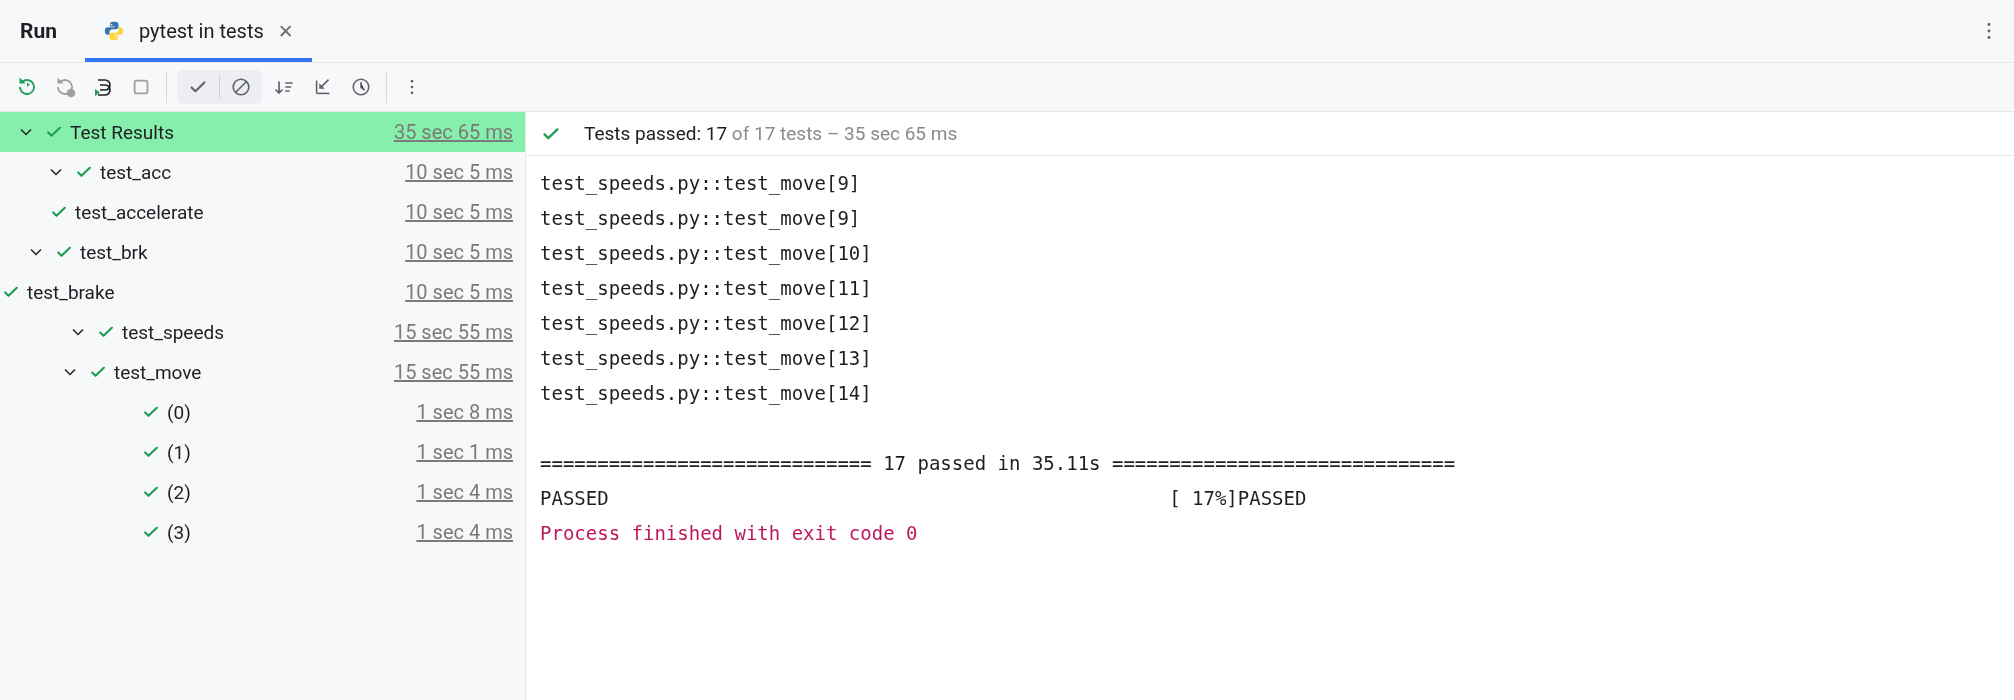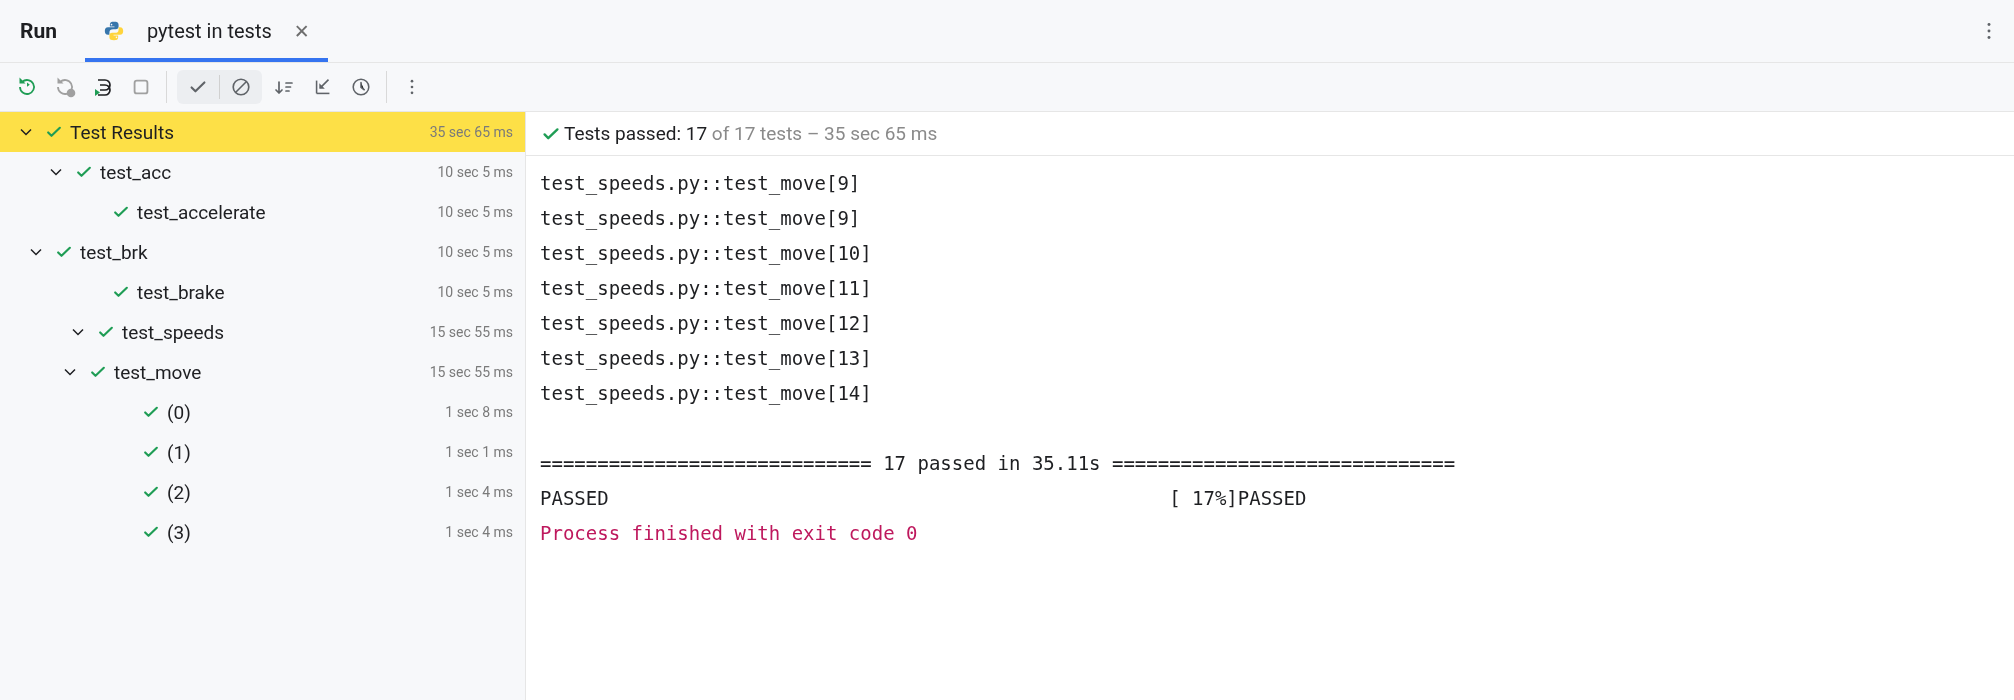--- a/index.html
+++ b/index.html
@@ -27,21 +27,21 @@
     font-weight: 700;
     font-size: 21px;
     align-self: center;
     padding-right: 28px;
     color: #1e1f22;
     text-align: right;
   }
   .tab {
     display: flex;
     align-items: center;
-    gap: 22px;
+    gap: 14px;
     padding: 0 18px;
     position: relative;
     cursor: pointer;
   }
   .tab.active::after {
     content: "";
     position: absolute;
     bottom: 0;
     left: 0; right: 0;
     height: 4px;
@@ -142,47 +142,48 @@
 
   
   .row {
     height: 40px;
     display: flex;
     align-items: center;
     gap: 5px;
     cursor: default;
     padding-right: 12px;
   }
-  .row.selected { background: #fde047; }
+  .row.selected { background: #86efac; }
   .row .expander {
     width: 18px;
     text-align: center;
     color: #1e1f22;
     font-size: 13px;
     cursor: pointer;
   }
   .row .status-ico { width: 22px; height: 22px; display: inline-flex; align-items: center; justify-content: center; }
   .row .name {
     font-size: 19px;
     color: #1e1f22;
   }
   .row .time {
     margin-left: auto;
-    font-size: 14px;
+    font-size: 20px;
     color: #7a7a7a;
+    text-decoration: underline;
   }
 
   
   .out-header {
     height: 44px;
     border-bottom: 1px solid #e6e6e6;
     display: flex;
     align-items: center;
     padding: 0 14px;
-    gap: 2px;
+    gap: 22px;
     background: #ffffff;
     font-size: 19px;
   }
   .out-header .status-ico { width: 22px; height: 22px; display: inline-flex; align-items: center; justify-content: center; }
   .out-header .passed-main { color: #1e1f22; }
   .out-header .passed-grey { color: #8a8a8a; }
 
   
   .console {
     flex: 1;
@@ -325,21 +326,21 @@
         </span>
       <span class="status-ico">
           <svg viewBox="0 0 24 24" width="20" height="20">
             <path fill="none" stroke="#1f9d55" stroke-width="2.6" stroke-linecap="round" stroke-linejoin="round" d="M5 12.5l4 4L19 7"></path>
           </svg>
         </span>
       <span class="name">test_acc</span>
       <span class="time">10 sec 5 ms</span>
     </div>
 
-    <div class="row" style="padding-left:110px;">
+    <div class="row" style="padding-left:48px;">
       <span class="status-ico">
           <svg viewBox="0 0 24 24" width="20" height="20">
             <path fill="none" stroke="#1f9d55" stroke-width="2.6" stroke-linecap="round" stroke-linejoin="round" d="M5 12.5l4 4L19 7"></path>
           </svg>
         </span>
       <span class="name">test_accelerate</span>
       <span class="time">10 sec 5 ms</span>
     </div>
 
     <div class="row" style="padding-left:30px;">
@@ -350,21 +351,21 @@
         </span>
       <span class="status-ico">
           <svg viewBox="0 0 24 24" width="20" height="20">
             <path fill="none" stroke="#1f9d55" stroke-width="2.6" stroke-linecap="round" stroke-linejoin="round" d="M5 12.5l4 4L19 7"></path>
           </svg>
         </span>
       <span class="name">test_brk</span>
       <span class="time">10 sec 5 ms</span>
     </div>
 
-    <div class="row" style="padding-left:110px;">
+    <div class="row" style="">
       <span class="status-ico">
           <svg viewBox="0 0 24 24" width="20" height="20">
             <path fill="none" stroke="#1f9d55" stroke-width="2.6" stroke-linecap="round" stroke-linejoin="round" d="M5 12.5l4 4L19 7"></path>
           </svg>
         </span>
       <span class="name">test_brake</span>
       <span class="time">10 sec 5 ms</span>
     </div>
 
     <div class="row" style="padding-left:72px;">

